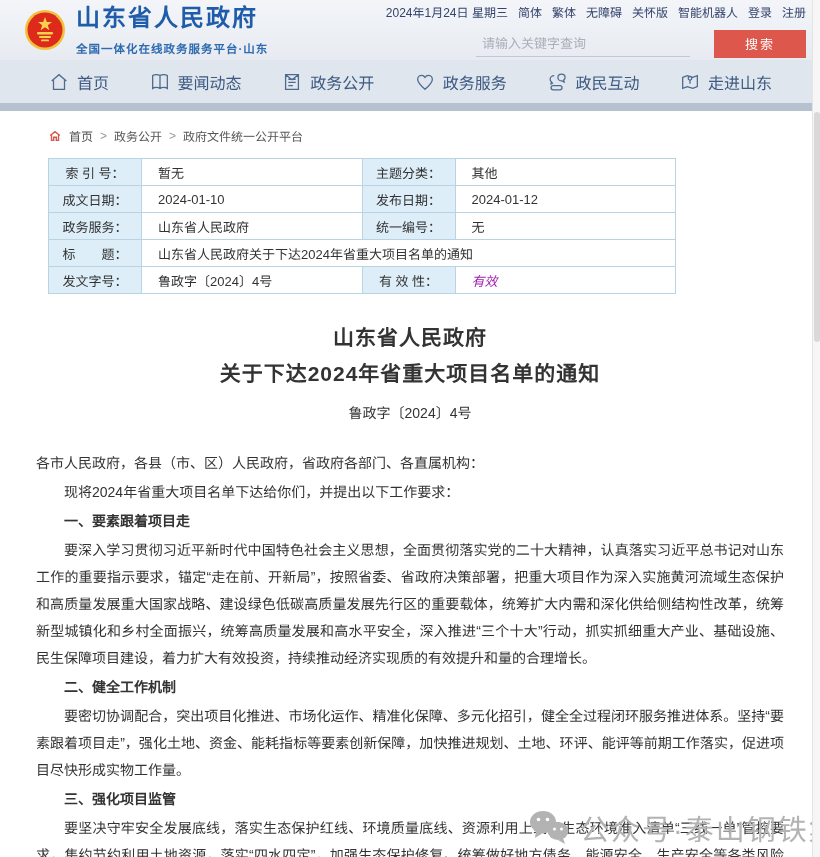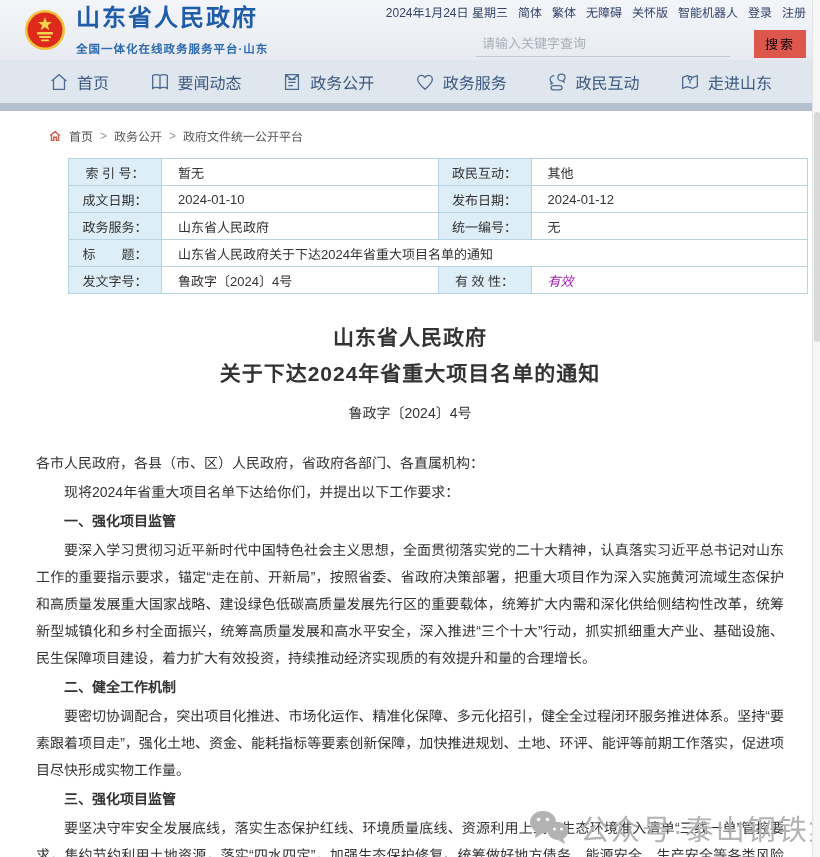--- a/index.html
+++ b/index.html
@@ -14,39 +14,39 @@
   .brand-text .site-title { color:#1f5ca9; font-size:24px; font-weight:bold; letter-spacing:2px; line-height:26px; }
   .brand-text .site-sub { color:#2e6bb0; font-size:11.5px; font-weight:bold; letter-spacing:1px; margin-top:9px; }
   .header-right { display:flex; flex-direction:column; align-items:flex-end; gap:10px; width:340px; }
   .top-links { display:flex; gap:10px; font-size:12px; color:#33436b; white-space:nowrap; }
   .top-links span { cursor:default; }
   .search-row { display:flex; align-items:center; width:330px; height:28px; }
   .search-input { flex:1; height:26px; border:none; border-bottom:1px solid #c3c8cf;
     background:transparent; font-size:13px; color:#333; outline:none; padding:0 6px;
     font-family:"Liberation Sans","DejaVu Sans",sans-serif; }
   .search-input::placeholder { color:#aab0b8; }
-  .search-btn { width:52px; height:28px; background:#dd574c; color:#000000; border:none;
+  .search-btn { width:92px; height:28px; background:#dd574c; color:#ffffff; border:none;
     font-size:13px; letter-spacing:2px; cursor:pointer; font-family:inherit;margin-left:24px; }
 
   
   .main-nav { height:43px; background:#e0e6ee; display:flex; align-items:center;
     justify-content:space-between; padding:0 48px; }
   .nav-item { display:flex; align-items:center; gap:7px; color:#3d5a82; font-size:16px; cursor:pointer; }
   .nav-item svg { width:22px; height:22px; stroke:#4d6a8f; fill:none; stroke-width:1.4; }
   .nav-strip { height:8px; background:#b5c1cf; }
 
   
   .breadcrumb { display:flex; align-items:center; gap:7px; padding:16px 0 14px 48px;
     font-size:12px; color:#555; }
   .breadcrumb svg { width:14px; height:14px; stroke:#cf5a48; fill:none; stroke-width:1.6; }
   .crumb-sep { color:#999; }
   .crumb { cursor:pointer; }
 
   
-  .meta-table { border-collapse:collapse; margin-left:68px; width:740px; table-layout:fixed; }
+  .meta-table { border-collapse:collapse; margin-left:48px; width:628px; table-layout:fixed; }
   .meta-table td { border:1px solid #b9d3e2; height:27px; font-size:13px; color:#333; }
   .meta-table td.lbl { background:#ddeef9; text-align:center; width:93px; }
   .meta-table td.val { background:#fff; padding-left:16px; }
   .meta-table td.val.red { color:#a21caf;font-style:italic; }
 
   
   .doc-title-block { text-align:center; margin-top:26px; }
   .doc-title { font-size:21px; font-weight:bold; color:#333; line-height:36px; letter-spacing:1px; }
   .doc-number { font-size:14px; color:#333; margin-top:10px; }
 
@@ -151,21 +151,21 @@
   <span class="crumb">政务公开</span>
   <span class="crumb-sep">&gt;</span>
   <span class="crumb">政府文件统一公开平台</span>
 </div>
 
 <table class="meta-table">
   <tbody>
       <tr>
     <td class="lbl">索 引 号：</td>
     <td class="val">暂无</td>
-    <td class="lbl">政民互动：</td>
+    <td class="lbl">主题分类：</td>
     <td class="val">其他</td>
   </tr>
   <tr>
     <td class="lbl">成文日期：</td>
     <td class="val">2024-01-10</td>
     <td class="lbl">发布日期：</td>
     <td class="val">2024-01-12</td>
   </tr>
   <tr>
     <td class="lbl">政务服务：</td>
@@ -189,21 +189,21 @@
 <div class="doc-title-block">
   <div class="doc-title">山东省人民政府</div>
   <div class="doc-title">关于下达2024年省重大项目名单的通知</div>
   <div class="doc-number">鲁政字〔2024〕4号</div>
 </div>
 
 <div class="doc-body">
   <p>各市人民政府，各县（市、区）人民政府，省政府各部门、各直属机构：</p>
   <p class="indent">现将2024年省重大项目名单下达给你们，并提出以下工作要求：</p>
 
-  <p class="sec-heading">一、强化项目监管</p>
+  <p class="sec-heading">一、要素跟着项目走</p>
   <p class="indent">要深入学习贯彻习近平新时代中国特色社会主义思想，全面贯彻落实党的二十大精神，认真落实习近平总书记对山东工作的重要指示要求，锚定“走在前、开新局”，按照省委、省政府决策部署，把重大项目作为深入实施黄河流域生态保护和高质量发展重大国家战略、建设绿色低碳高质量发展先行区的重要载体，统筹扩大内需和深化供给侧结构性改革，统筹新型城镇化和乡村全面振兴，统筹高质量发展和高水平安全，深入推进“三个十大”行动，抓实抓细重大产业、基础设施、民生保障项目建设，着力扩大有效投资，持续推动经济实现质的有效提升和量的合理增长。</p>
 
   <p class="sec-heading">二、健全工作机制</p>
   <p class="indent">要密切协调配合，突出项目化推进、市场化运作、精准化保障、多元化招引，健全全过程闭环服务推进体系。坚持“要素跟着项目走”，强化土地、资金、能耗指标等要素创新保障，加快推进规划、土地、环评、能评等前期工作落实，促进项目尽快形成实物工作量。</p>
 
   <p class="sec-heading">三、强化项目监管</p>
   <p class="indent">要坚决守牢安全发展底线，落实生态保护红线、环境质量底线、资源利用上线和生态环境准入清单“三线一单”管控要求，集约节约利用土地资源，落实“四水四定”，加强生态保护修复。统筹做好地方债务、能源安全、生产安全等各类风险隐患防范化解，实现经济效益、生态效益、社会效益有机统一。</p>
 
 </div>
 

